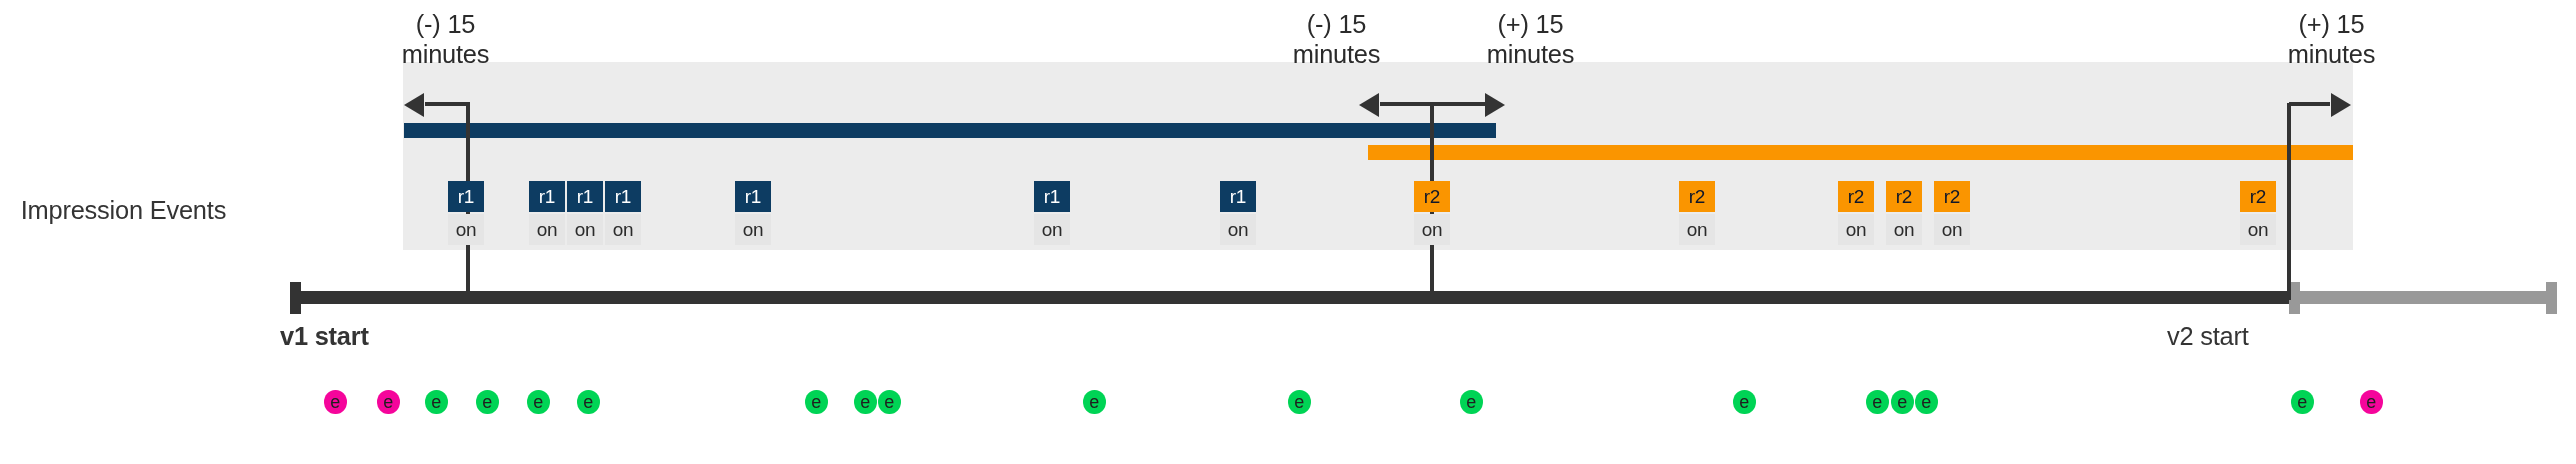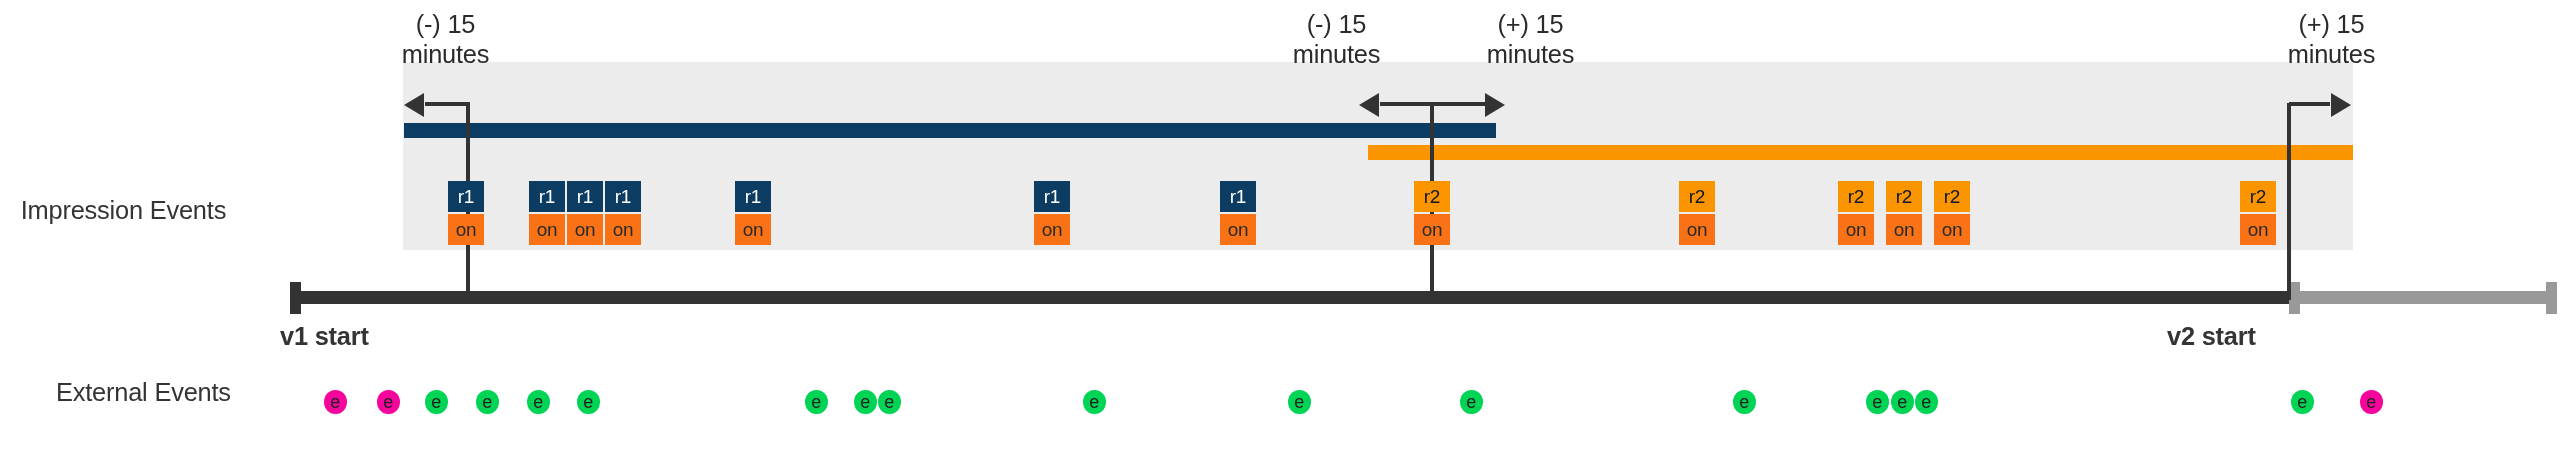--- a/index.html
+++ b/index.html
@@ -96,21 +96,21 @@
     position: absolute;
     width: 36px;
     height: 31px;
     font-size: 19px;
     line-height: 31px;
     text-align: center;
     letter-spacing: -0.3px;
   }
   .chip.r1 { background: #0d3c62; color: #ffffff; }
   .chip.r2 { background: #fa9500; color: #0f172a; }
-  .chip.on { background: #f97316; color: #2b2b2b; }
+  .chip.on { background: #e5e5e5; color: #2b2b2b; }
 
   
   .dot {
     position: absolute;
     width: 22.6px;
     height: 24.4px;
     border-radius: 50%;
     font-size: 18px;
     line-height: 24.4px;
     text-align: center;
@@ -120,24 +120,23 @@
   .dot.pink  { background: #f5059b; }
 </style>
 </head>
 <body>
 
 <div id="stage">
 
   <div class="shade" id="shade-band" style="left: 403px; top: 62px; width: 1950px; height: 188px; background: rgb(236, 236, 236);"></div>
 
   <div class="row-label" id="lbl-impression" style="left:20.7px; top:196px;">Impression Events</div>
-  <div class="row-label" id="lbl-external" style="left:56px; top:378px;">External Events</div>
 
   <div class="row-label" id="lbl-v1start" style="top: 322px; left: 280px; font-weight: bold;">v1 start</div>
-  <div class="row-label" id="lbl-v2start" style="top: 322px; left: 2167px; font-weight: bold;">v2 start</div>
+  <div class="row-label" id="lbl-v2start" style="top: 322px; left: 2167px;">v2 start</div>
 
   <div id="layer-annotations">
       <div class="annot" style="left: 342px; top: 9.4px; width: 207px;">(-) 15
 minutes</div>
       <div class="annot" style="left: 1233px; top: 9.4px; width: 207px;">(-) 15
 minutes</div>
       <div class="annot" style="left: 1427px; top: 9.4px; width: 207px;">(+) 15
 minutes</div>
       <div class="annot" style="left: 2228px; top: 9.4px; width: 207px;">(+) 15
 minutes</div>

